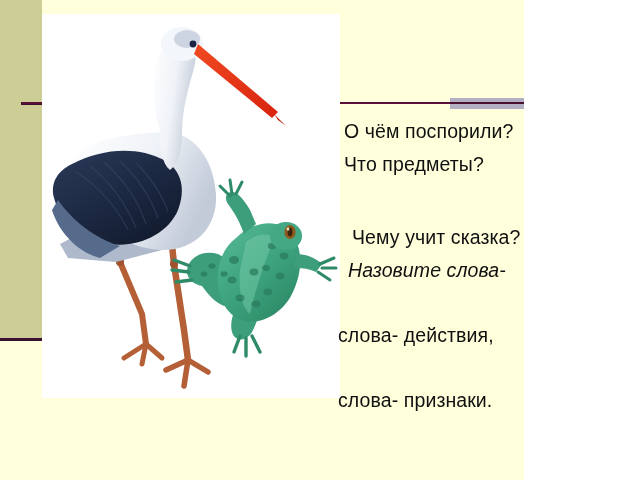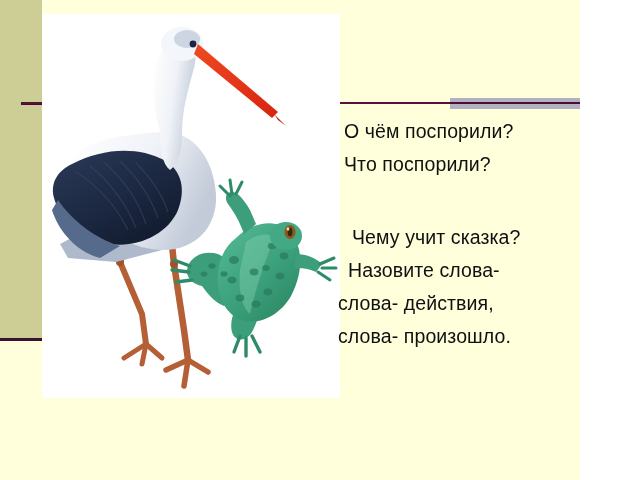--- a/index.html
+++ b/index.html
@@ -9,21 +9,21 @@
   }
   body {
     width: 640px;
     height: 480px;
     overflow: hidden;
     font-family: "Liberation Sans", sans-serif;
   }
 
   #slide {
     position: relative;
-    width: 580px;
+    width: 524px;
     height: 480px;
     background: #FFFFDC;
     overflow: hidden;
   }
 
   
   .side-band {
     position: absolute;
     left: 0;
     top: 0;
@@ -105,23 +105,23 @@
     top: 115px;
     width: 296px;
   }
   .text-line {
     font-size: 19.5px;
     line-height: 33px;
     color: #101010;
     white-space: pre;
     letter-spacing: 0.1px;
   }
-  .ind-0 { padding-left: 0px; }
+  .ind-0 { padding-left: 0px; margin-top: 32px; }
   .ind-1 { padding-left: 6px; }
-  .ind-2 { padding-left: 10px; }
+  .ind-2 { padding-left: 10px; font-style: italic; }
   .ind-3 { padding-left: 14px; margin-top: 40px; }
 </style>
 </head>
 <body>
 
 <div id="slide">
 
   <div class="side-band"></div>
   <div class="side-band-rule"></div>
   <div class="side-band-tick"></div>
@@ -281,20 +281,20 @@
           <path d="M110,54 L124,48"></path>
           <path d="M112,58 L126,58"></path>
           <path d="M108,62 L120,70"></path>
         </g>
       </g>
     </svg>
   </div>
 
   <div class="text-block">
     <div class="text-line ind-1">О чём поспорили?</div>
-    <div class="text-line ind-1">Что поспорили?</div>
+    <div class="text-line ind-1">Что предметы?</div>
     <div class="text-line ind-3">Чему учит сказка?</div>
     <div class="text-line ind-2">Назовите слова-</div>
     <div class="text-line ind-0">слова- действия,</div>
-    <div class="text-line ind-0">слова- произошло.</div>
+    <div class="text-line ind-0">слова- признаки.</div>
   </div>
 
 </div>
 
 </body></html>

